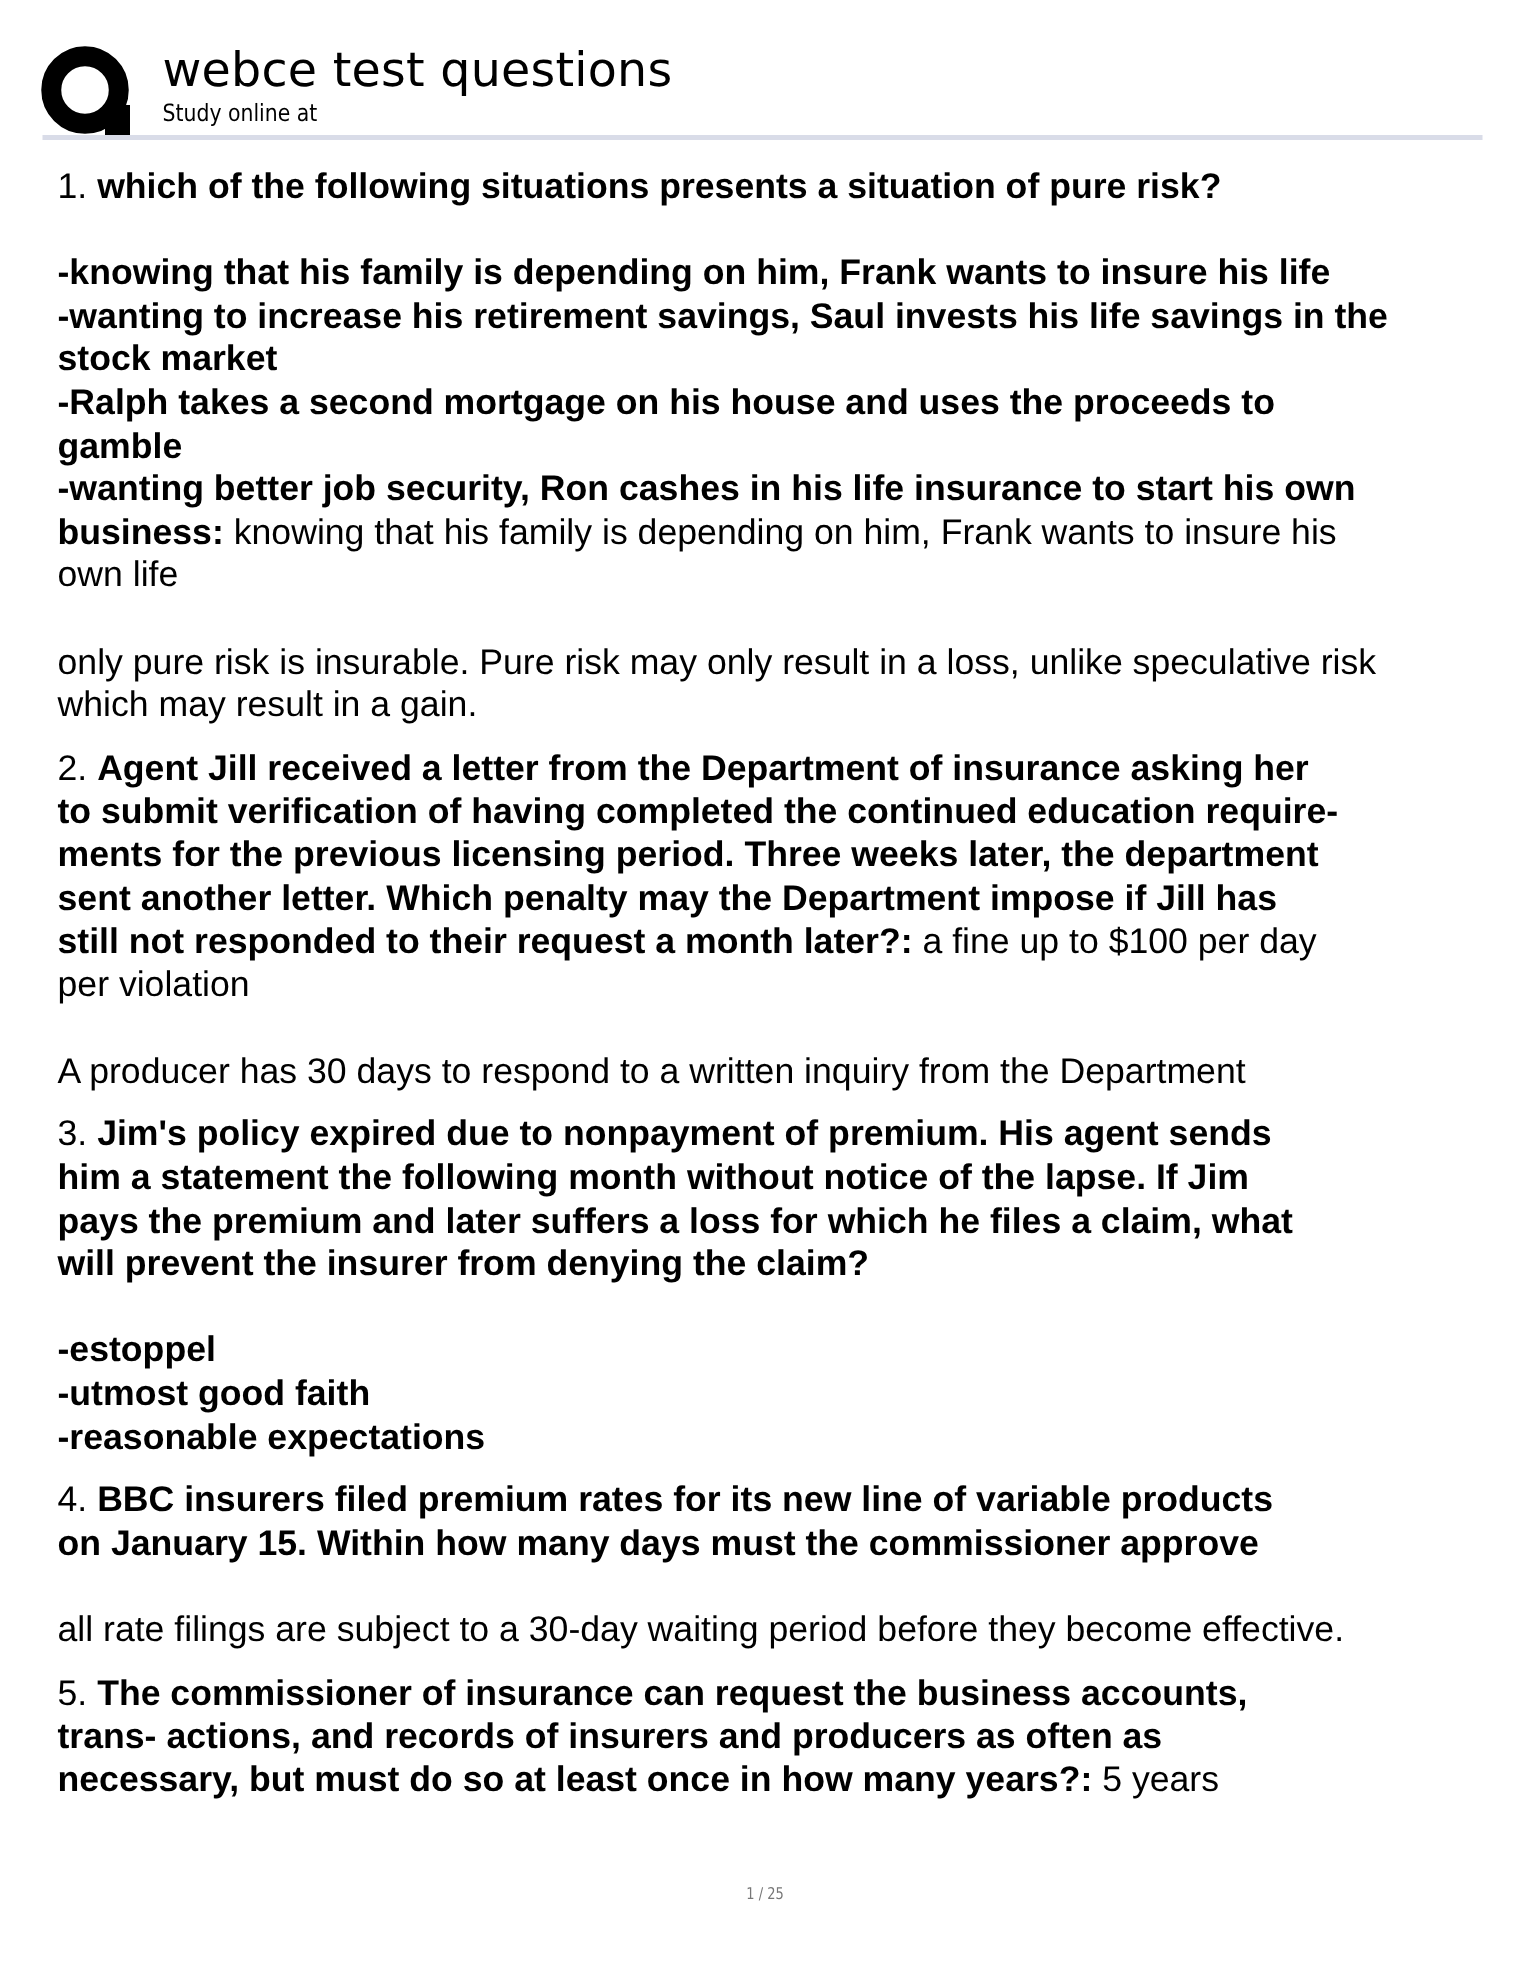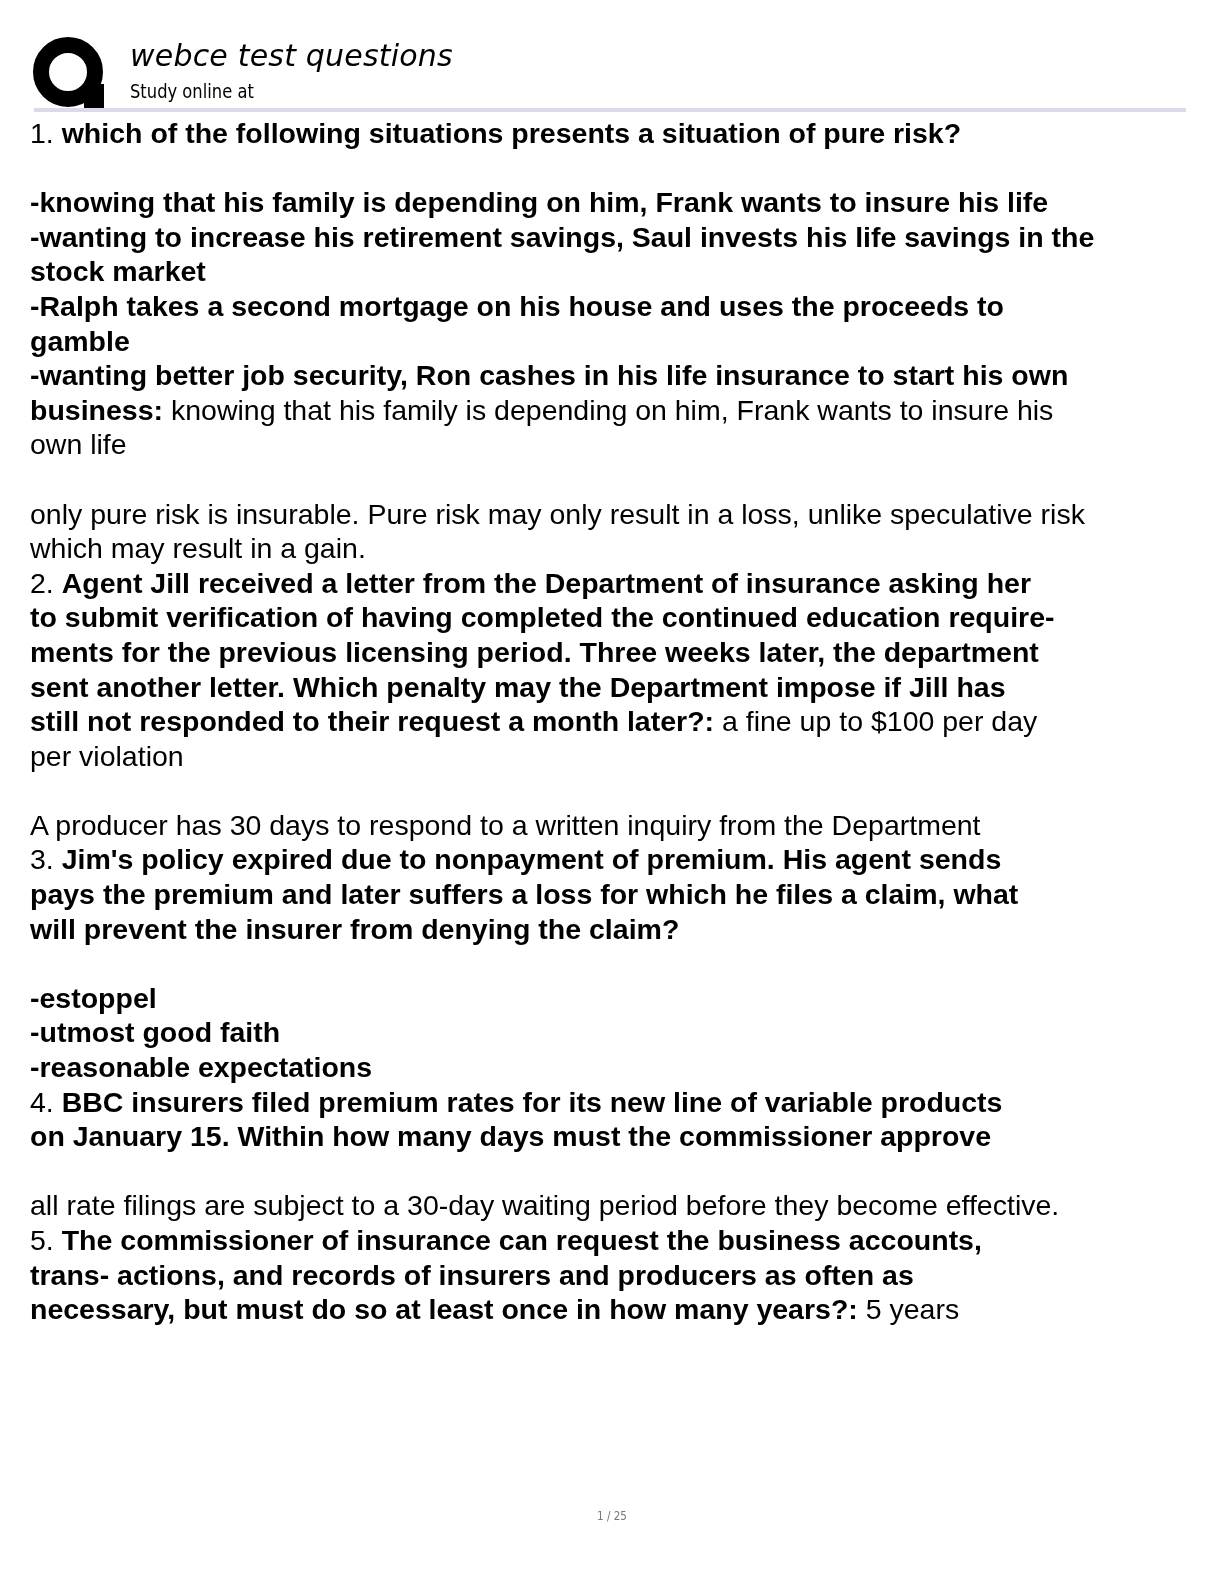--- a/index.html
+++ b/index.html
@@ -1,23 +1,23 @@
 <!DOCTYPE html>
 <html><head>
 <meta charset="utf-8">
 <style>
   html, body { margin: 0; padding: 0; background: #ffffff; }
   body { width: 1224px; height: 1584px; position: relative; overflow: hidden; font-family: "Liberation Sans", sans-serif; color: #000; }
   .header { position: absolute; left: 30px; top: 30px; width: 1158px; height: 80px; }
   .logo { position: absolute; left: 2px; top: 4px; width: 76px; height: 76px; }
-  .title { position: absolute; left: 100px; top: 6px; font-family: "DejaVu Sans", sans-serif; font-size: 30px; color: #000; line-height: 40px; letter-spacing: 0.2px; font-style: italic; }
+  .title { position: absolute; left: 100px; top: 6px; font-family: "DejaVu Sans", sans-serif; font-size: 38px; color: #000; line-height: 40px; letter-spacing: 0.2px; }
   .subtitle { position: absolute; left: 100px; top: 48px; font-family: "DejaVu Sans", sans-serif; font-size: 19px; color: #000; line-height: 26px; transform: scaleX(0.86); transform-origin: left center; }
   .header-rule { position: absolute; left: 34px; top: 108px; width: 1152px; height: 4px; background: #d9dce8; }
   .content { position: absolute; left: 30px; top: 116px; width: 1175px; font-size: 28.5px; line-height: 34.6px; }
-  .q { margin: 0; }
+  .q { margin: 16px; }
   .q b { font-weight: bold; }
   .blank { height: 34.6px; }
   .line { display: block; white-space: nowrap; }
   .footer { position: absolute; left: 0; width: 1224px; top: 1508px; text-align: center; font-family: "DejaVu Sans", sans-serif; font-size: 13px; color: #777; transform: scaleX(0.8); }
 </style>
 </head>
 <body>
 
 <div class="header">
   <svg class="logo" viewBox="0 0 76 76">
@@ -50,20 +50,21 @@
       <span class="line"><b>to submit verification of having completed the continued education require-</b></span>
       <span class="line"><b>ments for the previous licensing period. Three weeks later, the department</b></span>
       <span class="line"><b>sent another letter. Which penalty may the Department impose if Jill has</b></span>
       <span class="line"><b>still not responded to their request a month later?:</b> <span>a fine up to $100 per day</span></span>
       <span class="line">per violation</span>
       <div class="blank"></div>
       <span class="line">A producer has 30 days to respond to a written inquiry from the Department</span>
     </div>
     <div class="q">
       <span class="line"><span>3.</span> <b>Jim's policy expired due to nonpayment of premium. His agent sends</b></span>
+      <span class="line"><b>him a statement the following month without notice of the lapse. If Jim</b></span>
       <span class="line"><b>pays the premium and later suffers a loss for which he files a claim, what</b></span>
       <span class="line"><b>will prevent the insurer from denying the claim?</b></span>
       <span class="line">&nbsp;</span>
       <span class="line"><b>-estoppel</b></span>
       <span class="line"><b>-utmost good faith</b></span>
       <span class="line"><b>-reasonable expectations</b></span>
     </div>
     <div class="q">
       <span class="line"><span>4.</span> <b>BBC insurers filed premium rates for its new line of variable products</b></span>
       <span class="line"><b>on January 15. Within how many days must the commissioner approve</b></span>

